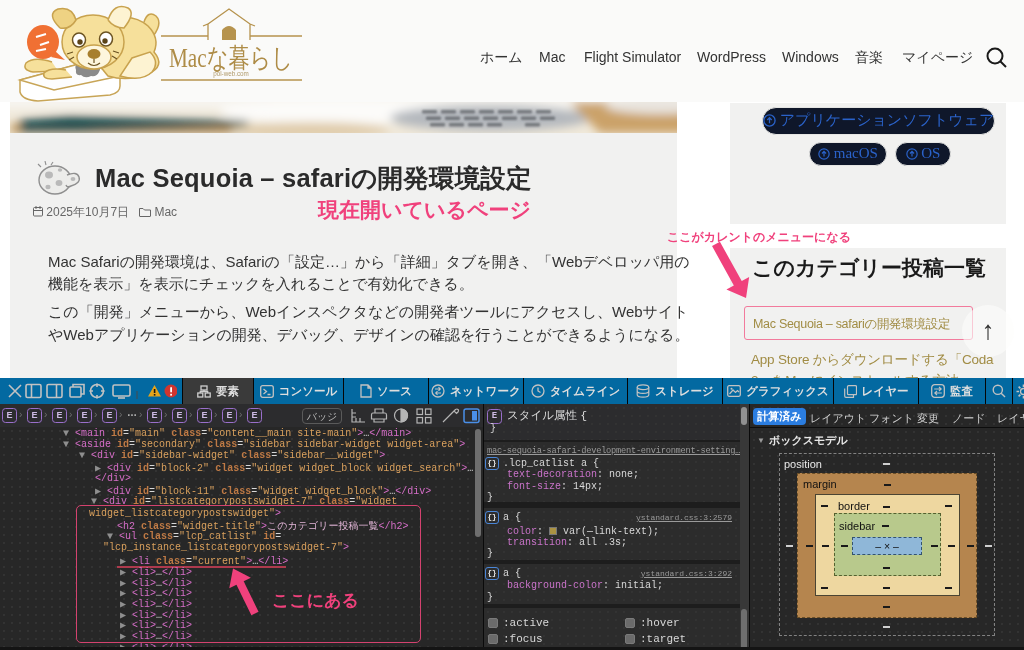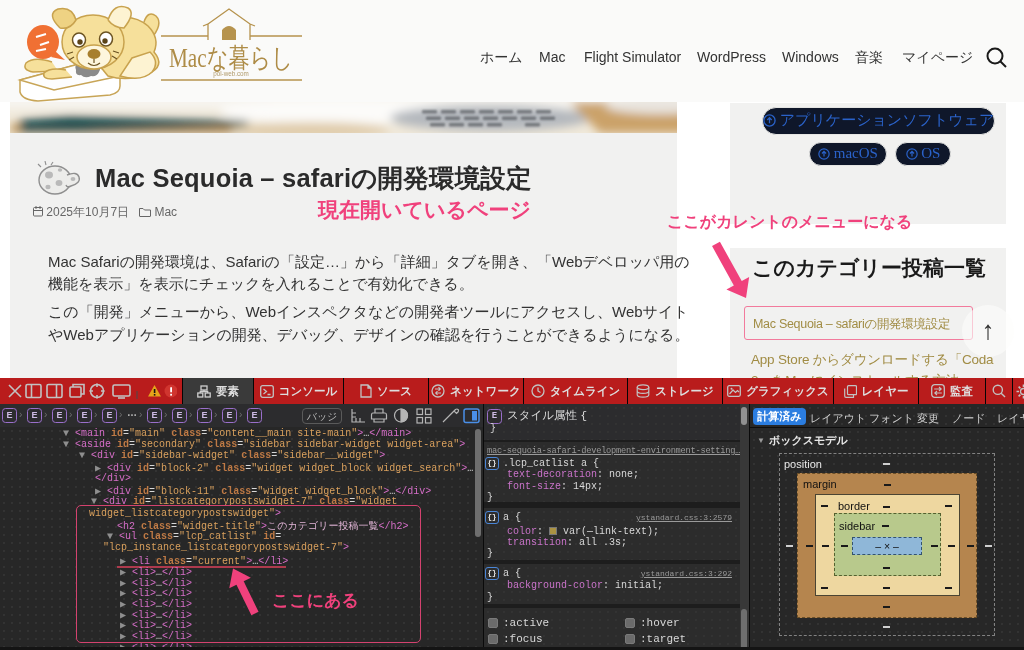--- a/index.html
+++ b/index.html
@@ -13,21 +13,21 @@
   .gray-card { background:#f1f1f0; position:absolute; }
   .annot { color:#f0417c; font-weight:bold; position:absolute; white-space:nowrap; }
   .gold { color:#a18c44; }
   .pill { position:absolute; background:#0f172a; border:1px solid #e5e5e3; border-radius:14px;
       color:#2a62c9; font-family:"Liberation Serif",serif; text-align:center; white-space:nowrap; }
   .pill svg { vertical-align:-2px; }
 
   
   #inspector { position:absolute; left:0; top:378px; width:1024px; height:272px; background:#272727; overflow:hidden;
      font-family:"Liberation Sans", sans-serif;}
-  #tabbar { position:absolute; left:0; top:0; width:1024px; height:26px; background:#b91c1c; }
+  #tabbar { position:absolute; left:0; top:0; width:1024px; height:26px; background:#0369a1; }
   .tb { position:absolute; top:0; height:26px; border-left:1px solid #050505; color:#dedede;
         font-size:11.5px; font-weight:bold; display:flex; align-items:center; justify-content:center; gap:5px; }
   .tb svg { flex:none; }
   .mono { font-family:"Liberation Mono", monospace; }
   .tag { color:#d66ec8; }
   .attr { color:#bf7a45; font-weight:bold; }
   .val { color:#d9a05d; }
   .wht { color:#d8d8d8; }
   .tri { color:#8f8f8f; }
   .prop { color:#c973c9; }
@@ -191,21 +191,21 @@
         </svg> アプリケーションソフトウェア</div>
     <div class="pill" style="left:809px; top:142px; width:78px; height:24px; line-height:21px; font-size:15px;"><svg width="12" height="12" viewBox="0 0 14 14">
           <circle cx="7" cy="7" r="6" fill="none" stroke="#2a62c9" stroke-width="1.4"></circle>
           <path d="M7 10 V4 M4.6 6.4 L7 4 L9.4 6.4" stroke="#2a62c9" stroke-width="1.4" fill="none"></path>
         </svg> macOS</div>
     <div class="pill" style="left:895px; top:142px; width:56px; height:24px; line-height:21px; font-size:15px;"><svg width="12" height="12" viewBox="0 0 14 14">
           <circle cx="7" cy="7" r="6" fill="none" stroke="#2a62c9" stroke-width="1.4"></circle>
           <path d="M7 10 V4 M4.6 6.4 L7 4 L9.4 6.4" stroke="#2a62c9" stroke-width="1.4" fill="none"></path>
         </svg> OS</div>
 
-    <div class="annot" style="left:667px; top:212px; font-size:16px;font-family:Liberation Mono, monospace;">ここがカレントのメニューになる</div>
+    <div class="annot" style="left:667px; top:229px; font-size:12px;font-family:Liberation Mono, monospace;">ここがカレントのメニューになる</div>
     <svg class="abs" style="left:705px; top:240px" width="52" height="62" viewBox="0 0 52 62">
       <g transform="rotate(-29 26 31)">
           <path d="M26 62 L13 45 L21.5 45 L21.5 0 L30.5 0 L30.5 45 L39 45 Z" fill="#f0417c"></path>
         </g>
     </svg>
     <div class="abs" style="left:752px; top:254px; font-size:21px; font-weight:bold; color:#1a1a1a; white-space:nowrap;">このカテゴリー投稿一覧</div>
     <div class="abs" style="left:744px; top:306px; width:229px; height:34px; border:1.5px solid #f27a9c; border-radius:3px;"></div>
     <div class="abs gold" style="left:753px; top:316px; font-size:12.5px; letter-spacing:-0.3px; white-space:nowrap;">Mac Sequoia – safariの開発環境設定</div>
     <div class="abs" style="left:962px; top:305px; width:52px; height:52px; border-radius:50%; background:rgba(253,253,252,.6); text-align:center; font-size:26px; color:#333;"><span style="position:relative; top:10px;">↑</span></div>
     <div class="abs gold" style="left:751px; top:351px; font-size:13.5px; letter-spacing:-0.2px; white-space:nowrap;">App Store からダウンロードする「Coda</div>

